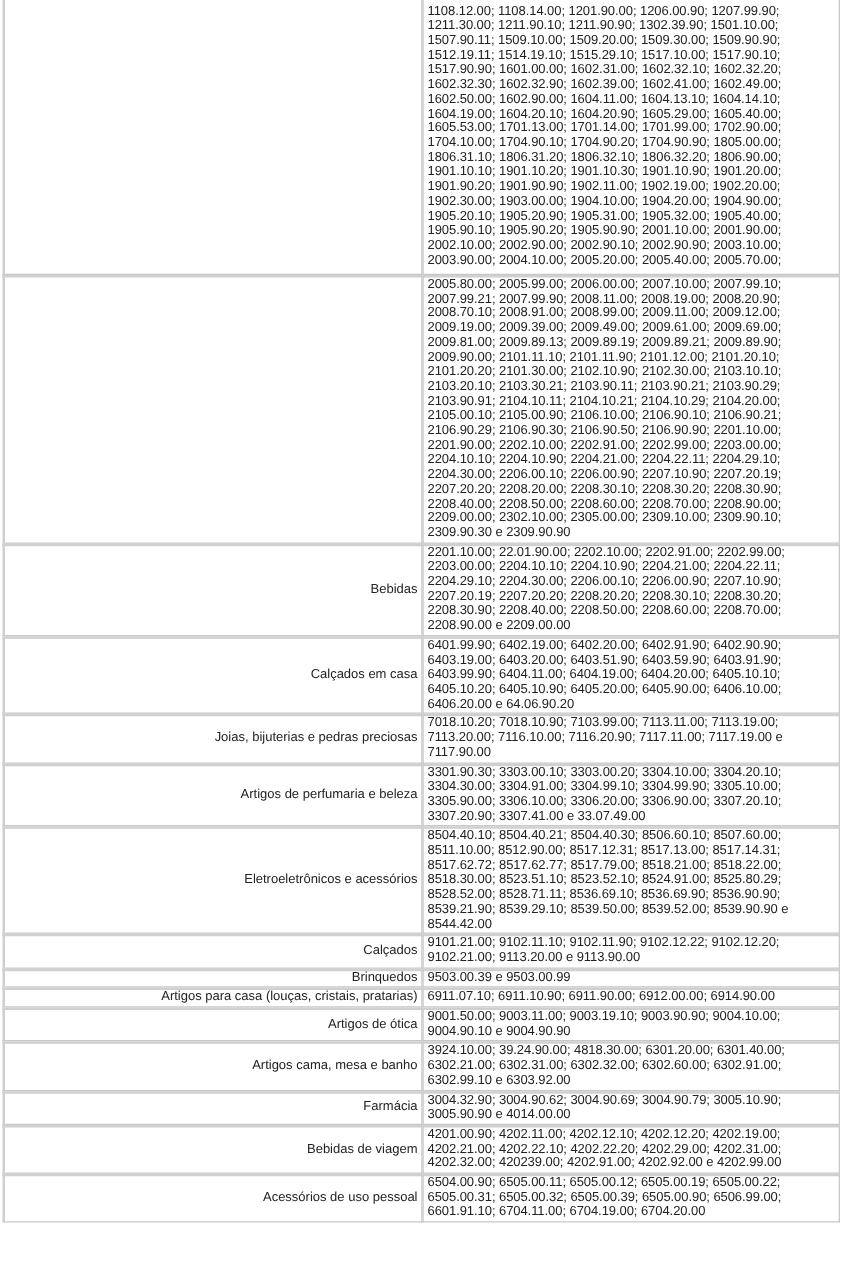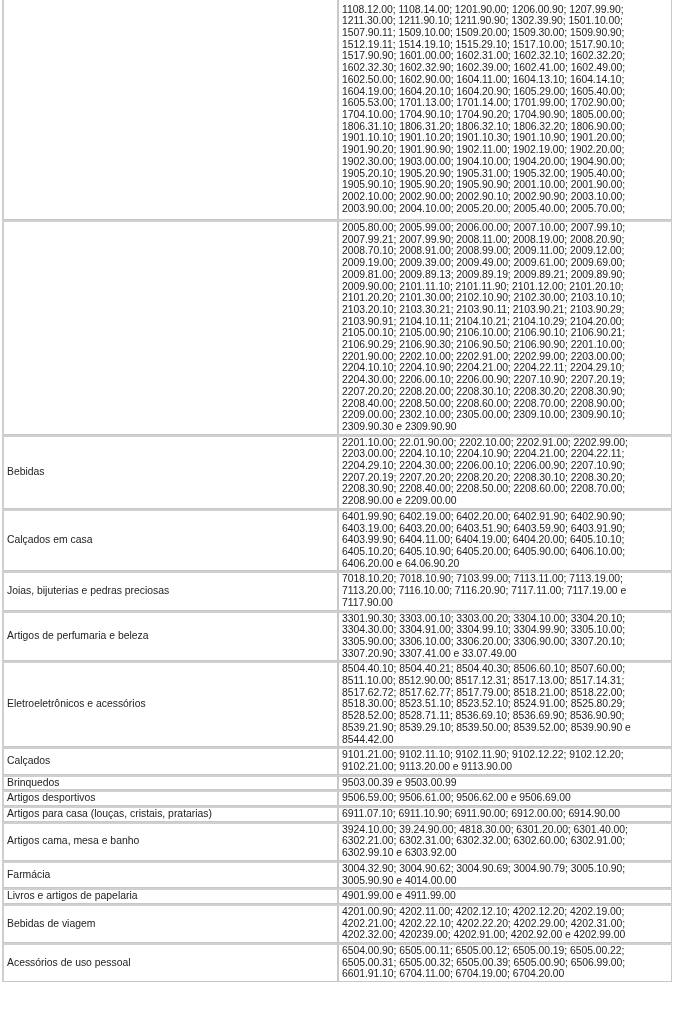--- a/index.html
+++ b/index.html
@@ -29,21 +29,21 @@
       font-size: 10.4px;
       line-height: 11.7px;
       padding: 0px 3px 1px 3px;
       vertical-align: middle;
     }
     table.codes tr td {
       border-top: 2px solid #d0d0d0;
     }
     td.cat {
       width: 327px;
-      text-align: left;
+      text-align: right;
       border-left: 2px solid #cfcfcf !important;
       margin-top: 44px;
     }
     td.codes-cell {
       text-align: left;
       word-spacing: 0px;
       letter-spacing: -0.05px;
     }
     tr.first td {
       border-top: none;
@@ -84,38 +84,34 @@
     </tr>
     <tr>
       <td class="cat">Calçados</td>
       <td class="codes-cell">9101.21.00; 9102.11.10; 9102.11.90; 9102.12.22; 9102.12.20; 9102.21.00; 9113.20.00 e 9113.90.00</td>
     </tr>
     <tr>
       <td class="cat">Brinquedos</td>
       <td class="codes-cell">9503.00.39 e 9503.00.99</td>
     </tr>
     <tr>
-      <td class="cat">Artigos desportivos</td>
-      <td class="codes-cell">9506.59.00; 9506.61.00; 9506.62.00 e 9506.69.00</td>
+      <td class="cat">Artigos para casa (louças, cristais, pratarias)</td>
+      <td class="codes-cell">6911.07.10; 6911.10.90; 6911.90.00; 6912.00.00; 6914.90.00</td>
     </tr>
     <tr>
-      <td class="cat">Artigos para casa (louças, cristais, pratarias)</td>
-      <td class="codes-cell">6911.07.10; 6911.10.90; 6911.90.00; 6912.00.00; 6914.90.00</td>
+      <td class="cat">Artigos de ótica</td>
+      <td class="codes-cell">9001.50.00; 9003.11.00; 9003.19.10; 9003.90.90; 9004.10.00; 9004.90.10 e 9004.90.90</td>
     </tr>
     <tr>
       <td class="cat">Artigos cama, mesa e banho</td>
       <td class="codes-cell">3924.10.00; 39.24.90.00; 4818.30.00; 6301.20.00; 6301.40.00; 6302.21.00; 6302.31.00; 6302.32.00; 6302.60.00; 6302.91.00; 6302.99.10 e 6303.92.00</td>
     </tr>
     <tr>
       <td class="cat">Farmácia</td>
       <td class="codes-cell">3004.32.90; 3004.90.62; 3004.90.69; 3004.90.79; 3005.10.90; 3005.90.90 e 4014.00.00</td>
-    </tr>
-    <tr>
-      <td class="cat">Livros e artigos de papelaria</td>
-      <td class="codes-cell">4901.99.00 e 4911.99.00</td>
     </tr>
     <tr>
       <td class="cat">Bebidas de viagem</td>
       <td class="codes-cell">4201.00.90; 4202.11.00; 4202.12.10; 4202.12.20; 4202.19.00; 4202.21.00; 4202.22.10; 4202.22.20; 4202.29.00; 4202.31.00; 4202.32.00; 420239.00; 4202.91.00; 4202.92.00 e 4202.99.00</td>
     </tr>
     <tr>
       <td class="cat">Acessórios de uso pessoal</td>
       <td class="codes-cell">6504.00.90; 6505.00.11; 6505.00.12; 6505.00.19; 6505.00.22; 6505.00.31; 6505.00.32; 6505.00.39; 6505.00.90; 6506.99.00; 6601.91.10; 6704.11.00; 6704.19.00; 6704.20.00</td>
     </tr>
   </tbody>

